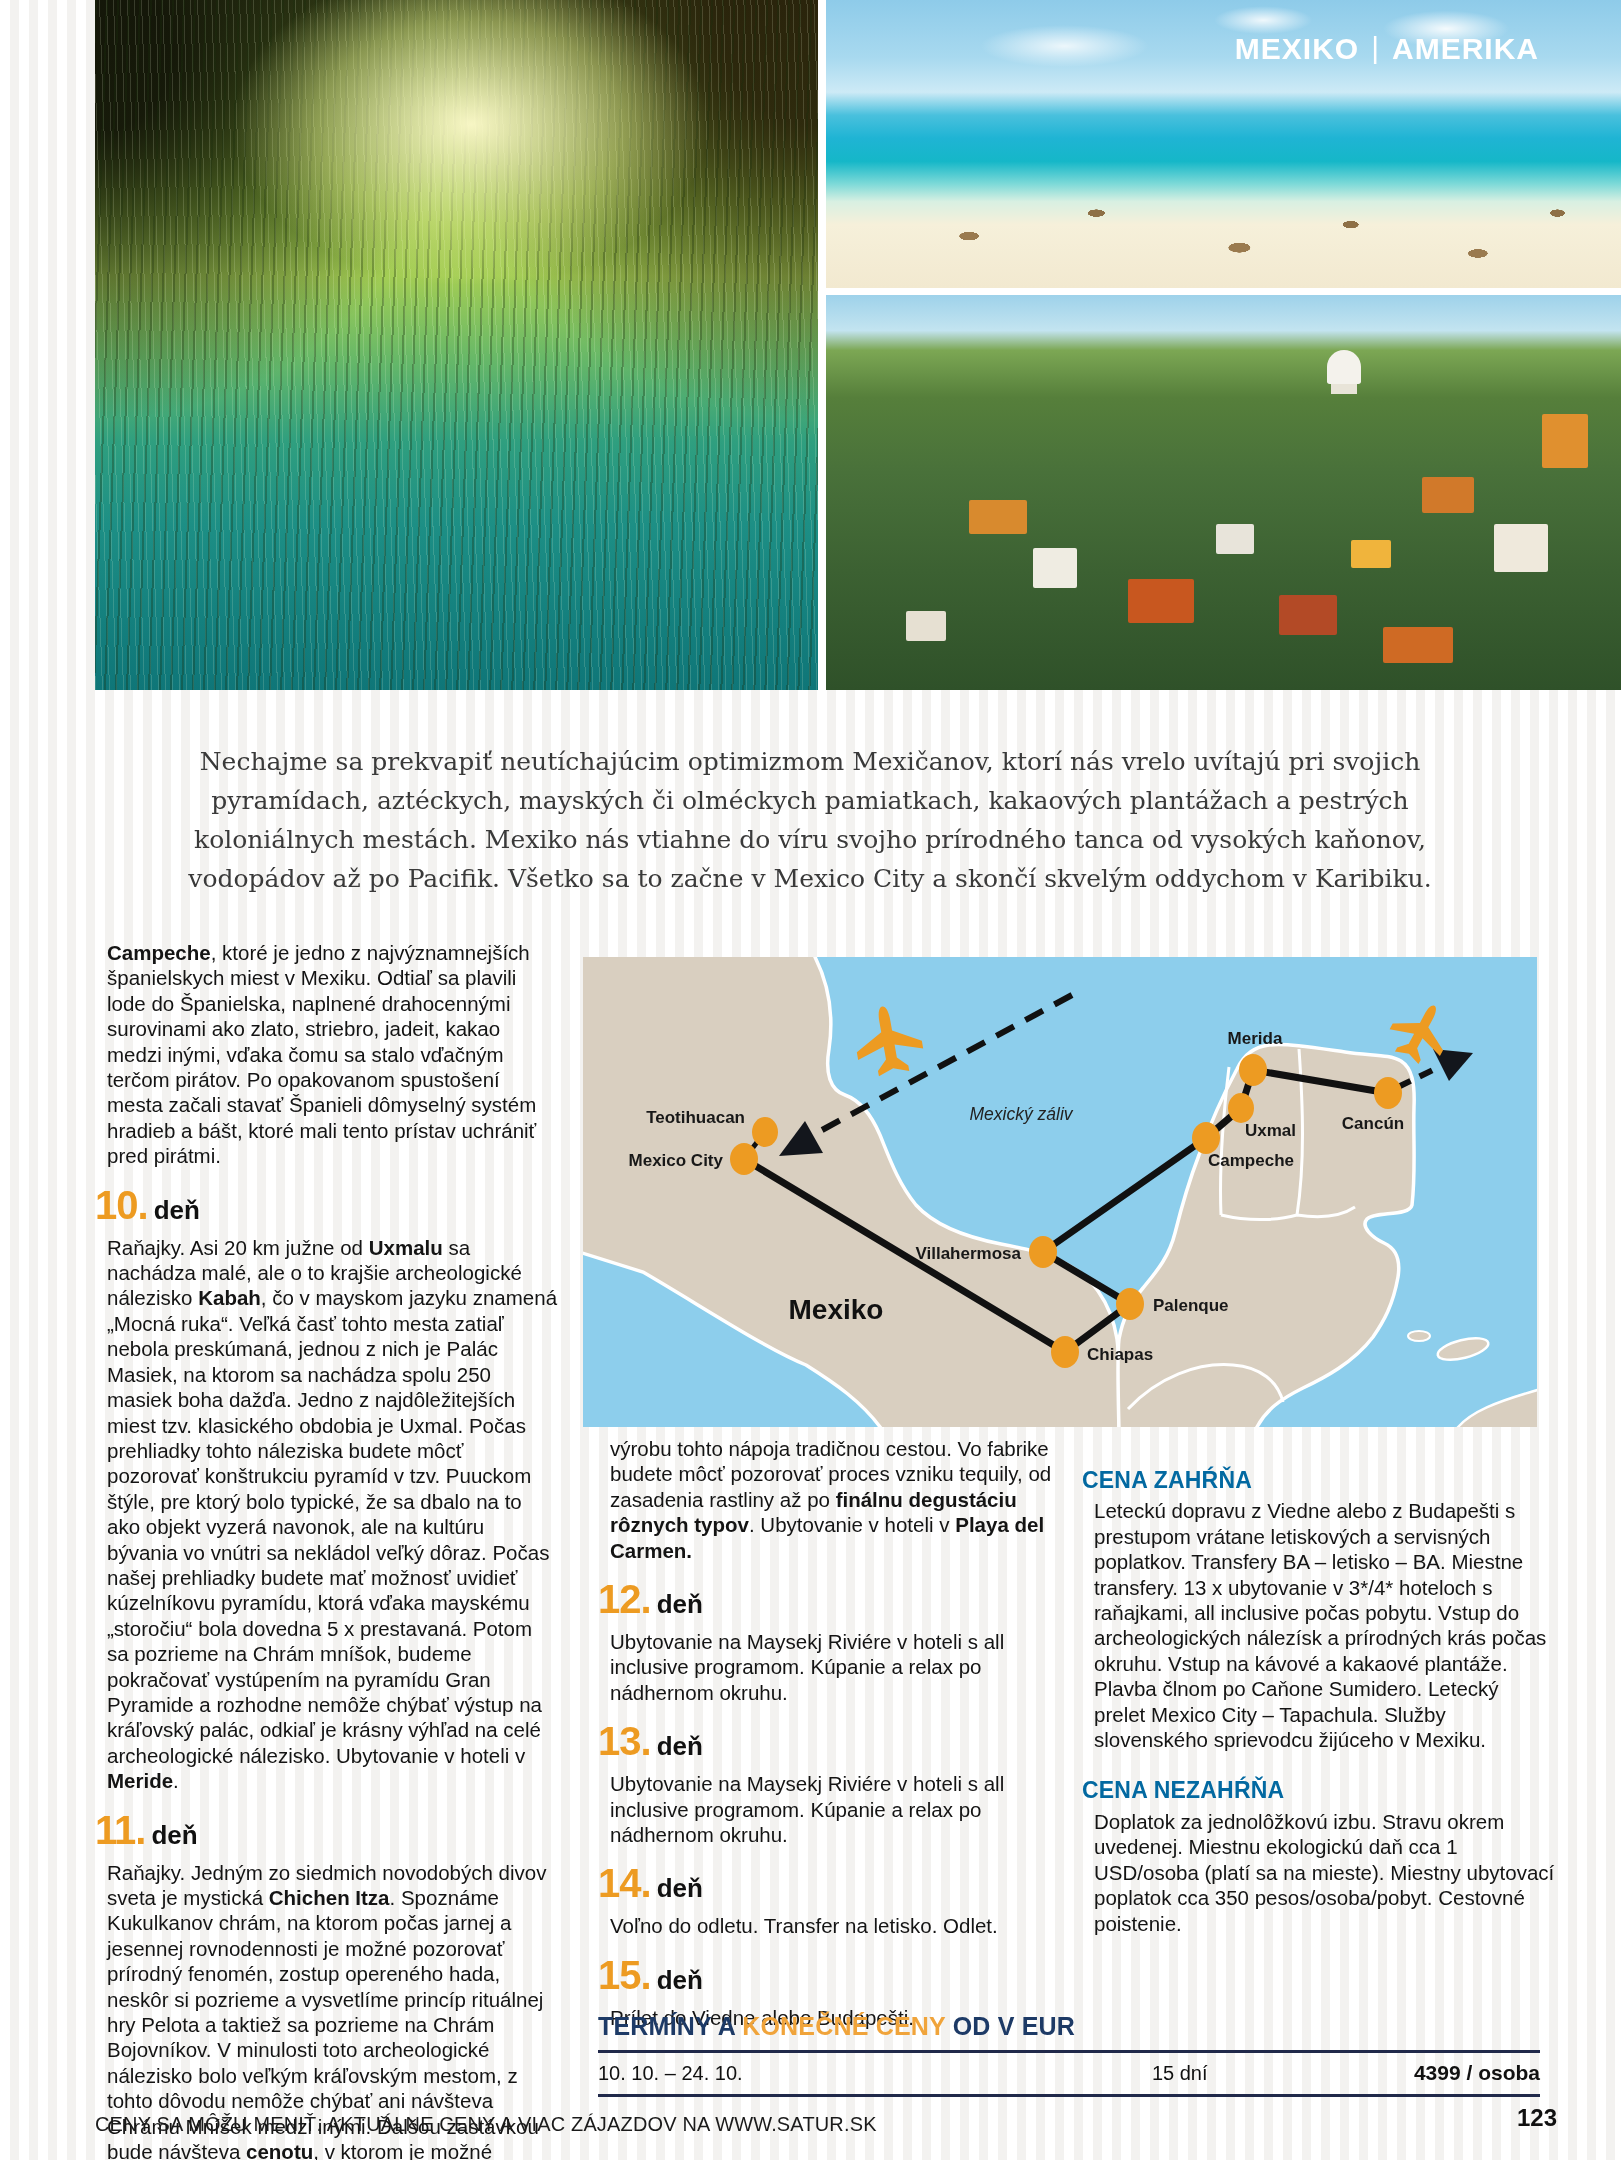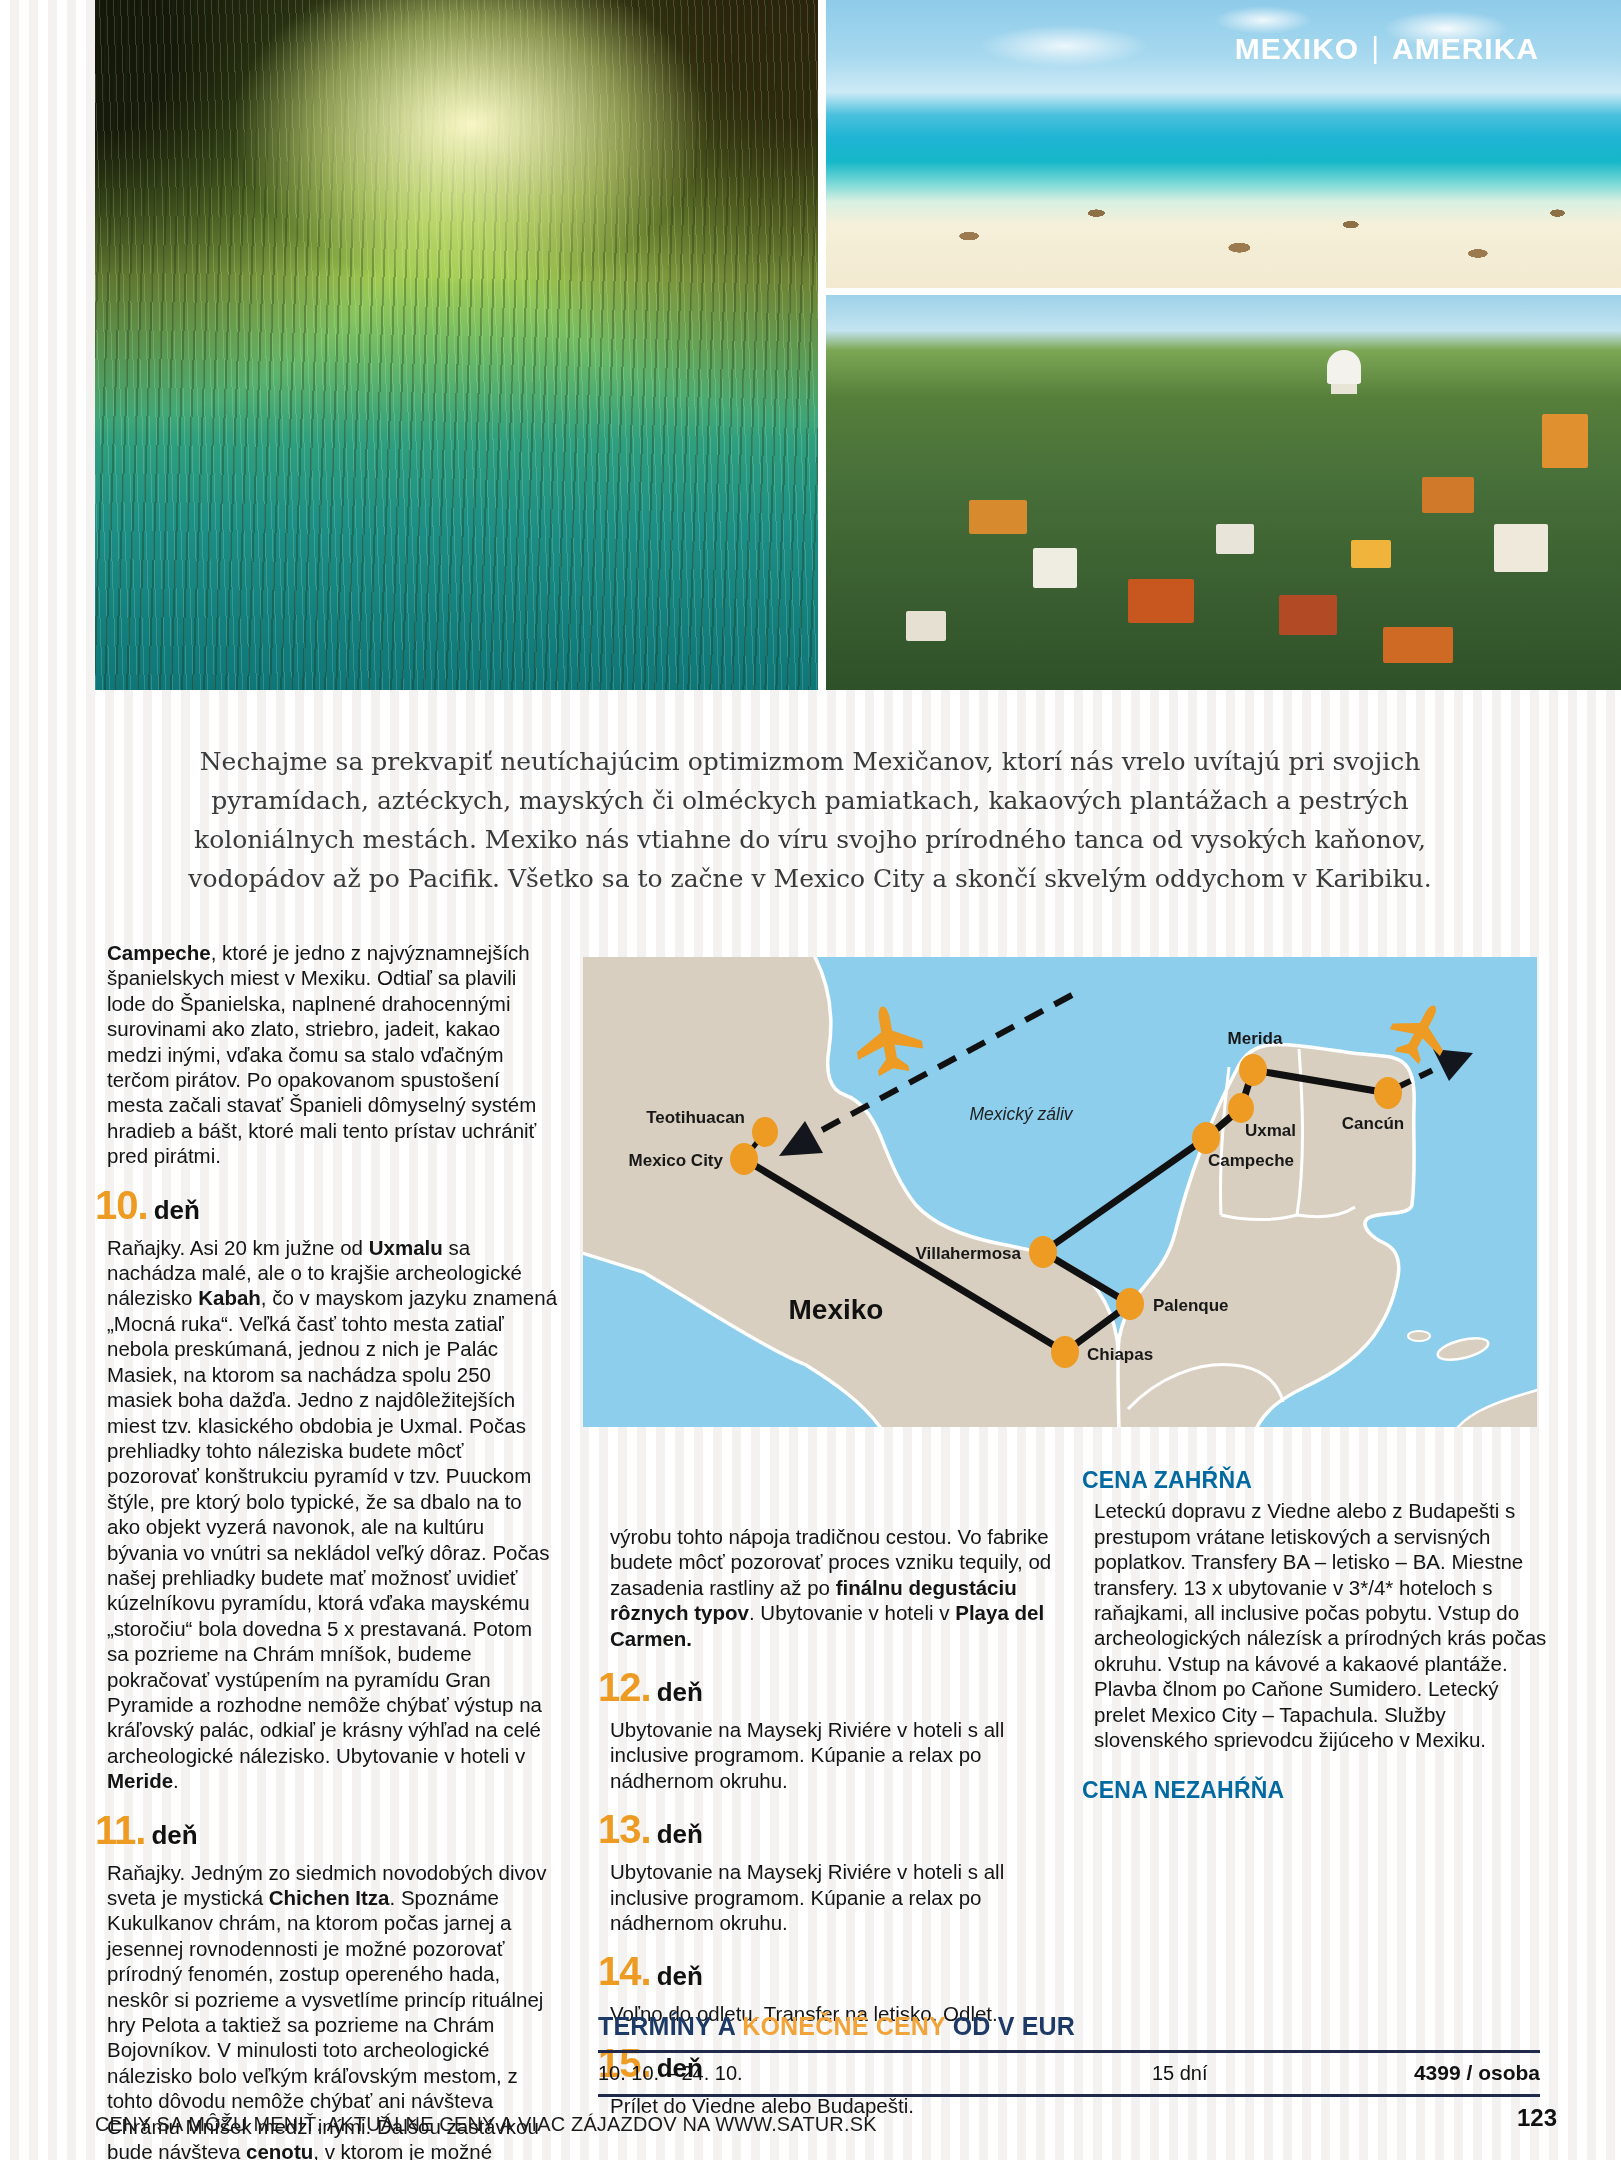--- a/index.html
+++ b/index.html
@@ -64,21 +64,21 @@
     font-family:"DejaVu Serif", serif;
     font-size:25px;line-height:39px;color:#3a3a3a;}
 
   
   .col{font-size:20.5px;line-height:25.4px;color:#141414;}
   .col p{margin:0 0 0 12px;}
   .col .day-head{margin:16px 0 3px 0;line-height:40px;}
   .day-num{color:#ED9B22;font-weight:800;font-size:40px;letter-spacing:-1px;font-family:"Liberation Sans",sans-serif;}
   .day-label{color:#111;font-weight:bold;font-size:26px;padding-left:6px;}
   .col-1{left:95px;top:940px;width:463px;}
-  .col-2{left:598px;top:1524px;width:462px;}
+  .col-2{left:598px;top:1436px;width:462px;}
   .col-3{left:1082px;top:1468px;width:473px;}
   .sec-head{color:#0369a1;font-weight:bold;font-size:23px;margin:26px 0 5px 0;letter-spacing:0.2px;}
   .sec-head.first{margin-top:0;}
   b{font-weight:bold;}
 
   
   .map{left:583px;top:957px;width:954px;height:470px;}
   .map svg{display:block;}
   .map-label{font-family:"Liberation Sans",sans-serif;font-weight:bold;font-size:17px;fill:#181818;}
   .map-sea{font-family:"Liberation Sans",sans-serif;font-style:italic;font-size:17.5px;fill:#222;}
@@ -217,20 +217,21 @@
   <div class="day-head">
     <span class="day-num">15</span><span class="day-num">.</span><span class="day-label">deň</span>
   </div>
   <p><span>Prílet do Viedne alebo Budapešti.</span></p>
 </div>
 
 <div class="abs col col-3">
   <div class="sec-head first">CENA ZAHŔŇA</div>
   <p>Leteckú dopravu z Viedne alebo z Budapešti s prestupom vrátane letiskových a servisných poplatkov. Transfery BA – letisko – BA. Miestne transfery. 13 x ubytovanie v 3*/4* hoteloch s raňajkami, all inclusive počas pobytu. Vstup do archeologických nálezísk a prírodných krás počas okruhu. Vstup na kávové a kakaové plantáže. Plavba člnom po Caňone Sumidero. Letecký prelet Mexico City – Tapachula. Služby slovenského sprievodcu žijúceho v Mexiku.</p>
   <div class="sec-head">CENA NEZAHŔŇA</div>
+  <p>Doplatok za jednolôžkovú izbu. Stravu okrem uvedenej. Miestnu ekologickú daň cca 1 USD/osoba (platí sa na mieste). Miestny ubytovací poplatok cca 350 pesos/osoba/pobyt. Cestovné poistenie.</p>
 </div>
 
 <div class="abs price-table">
   <div class="pt-title">
     <span class="pt-dark">TERMÍNY A </span><span class="pt-orange">KONEČNÉ CENY</span><span class="pt-dark"> OD V EUR</span>
   </div>
   <div class="pt-row">
     <span class="pt-dates">10. 10. – 24. 10.</span>
     <span class="pt-duration">15 dní</span>
     <span class="pt-price">4399 / osoba</span>

